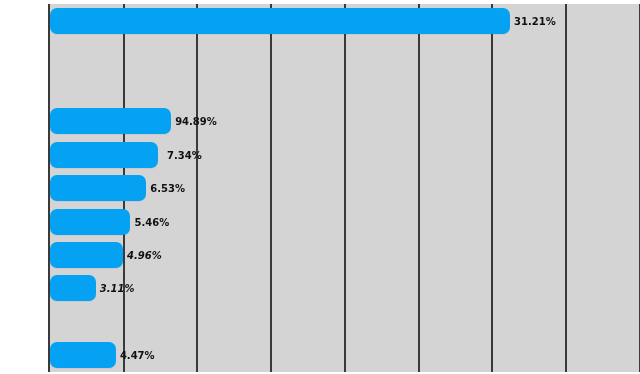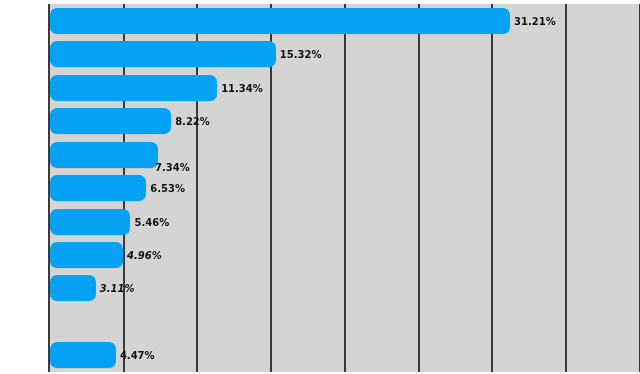--- a/index.html
+++ b/index.html
@@ -140,46 +140,32 @@
     </div>
 
   <div id="rows">
       <div class="row" style="top: 4px;">
         <div class="cat-label">相机</div>
         <div class="bar-wrap">
           <div class="bar" style="width: 460.035px; background: rgb(5, 162, 244);"></div>
           <div class="val-label" style="left: 460.035px; color: rgb(17, 17, 17);">31.21%</div>
         </div>
       </div>
-      <div class="row" style="top: 37.4px;">
-        <div class="cat-label">外观设计</div>
-        <div class="bar-wrap">
-          <div class="bar" style="width: 225.817px; background: rgb(5, 162, 244);"></div>
-          <div class="val-label" style="left: 225.817px; color: rgb(17, 17, 17);">15.32%</div>
-        </div>
-      </div>
-      <div class="row" style="top: 70.8px;">
-        <div class="cat-label">处理器</div>
-        <div class="bar-wrap">
-          <div class="bar" style="width: 167.152px; background: rgb(5, 162, 244);"></div>
-          <div class="val-label" style="left: 167.152px; color: rgb(17, 17, 17);">11.34%</div>
-        </div>
-      </div>
       <div class="row" style="top: 104.2px;">
         <div class="cat-label">屏幕显示</div>
         <div class="bar-wrap">
           <div class="bar" style="width: 121.163px; background: rgb(5, 162, 244);"></div>
-          <div class="val-label" style="left: 121.163px; color: rgb(17, 17, 17);">8.22%</div>
+          <div class="val-label" style="left: 121.163px; color: rgb(17, 17, 17);">94.89%</div>
         </div>
       </div>
       <div class="row" style="top: 137.6px;">
         <div class="cat-label">游戏体验</div>
         <div class="bar-wrap">
           <div class="bar" style="width: 108.192px; background: rgb(5, 162, 244);"></div>
-          <div class="val-label" style="left: 101px; color: rgb(17, 17, 17); margin-top: 12px;">7.34%</div>
+          <div class="val-label" style="left: 113px; color: rgb(17, 17, 17);">7.34%</div>
         </div>
       </div>
       <div class="row" style="top: 171px;">
         <div class="cat-label">快充</div>
         <div class="bar-wrap">
           <div class="bar" style="width: 96.2522px; background: rgb(5, 162, 244);"></div>
           <div class="val-label" style="left: 96.2522px; color: rgb(17, 17, 17);">6.53%</div>
         </div>
       </div>
       <div class="row" style="top: 205px;">

